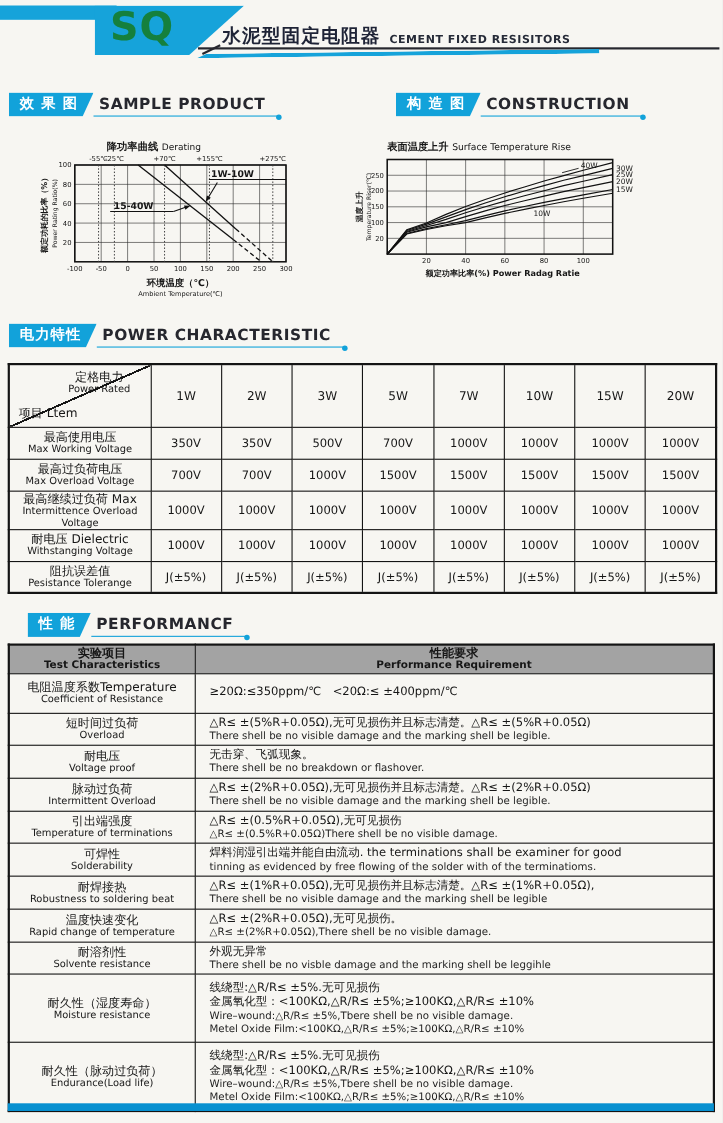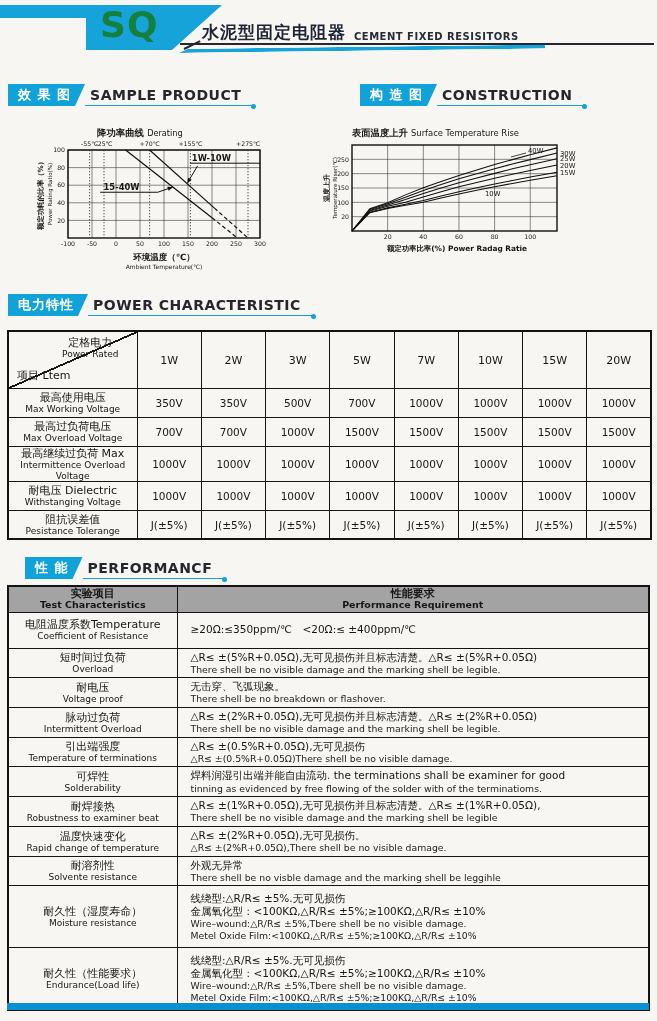--- a/index.html
+++ b/index.html
@@ -363,21 +363,21 @@
             <div class="lbl-en">Solderability</div>
           </td>
           <td class="perf-req">
             <div class="req-cn">焊料润湿引出端并能自由流动. the terminations shall be examiner for good</div>
             <div class="req-en">tinning as evidenced by free flowing of the solder with of the terminatioms.</div>
           </td>
         </tr>
         <tr style="height: 28px;">
           <td class="perf-left">
             <div class="lbl-cn">耐焊接热</div>
-            <div class="lbl-en">Robustness to examiner beat</div>
+            <div class="lbl-en">Robustness to soldering beat</div>
           </td>
           <td class="perf-req">
             <div class="req-cn">△R≤ ±(1%R+0.05Ω),无可见损伤并且标志清楚。△R≤ ±(1%R+0.05Ω),</div>
             <div class="req-en">There shell be no visible damage and the marking shell be legible</div>
           </td>
         </tr>
         <tr style="height: 28px;">
           <td class="perf-left">
             <div class="lbl-cn">温度快速变化</div>
             <div class="lbl-en">Rapid change of temperature</div>
@@ -404,21 +404,21 @@
           </td>
           <td class="perf-req">
             <div class="req-cn">线绕型:△R/R≤ ±5%.无可见损伤</div>
             <div class="req-cn">金属氧化型：&lt;100KΩ,△R/R≤ ±5%;≥100KΩ,△R/R≤ ±10%</div>
             <div class="req-en">Wire–wound:△R/R≤ ±5%,Tbere shell be no visible damage.</div>
             <div class="req-en">Metel Oxide Film:&lt;100KΩ,△R/R≤ ±5%;≥100KΩ,△R/R≤ ±10%</div>
           </td>
         </tr>
         <tr style="height: 62px;">
           <td class="perf-left">
-            <div class="lbl-cn">耐久性（性能要求）</div>
+            <div class="lbl-cn">耐久性（脉动过负荷）</div>
             <div class="lbl-en">Endurance(Load life)</div>
           </td>
           <td class="perf-req">
             <div class="req-cn">线绕型:△R/R≤ ±5%.无可见损伤</div>
             <div class="req-cn">金属氧化型：&lt;100KΩ,△R/R≤ ±5%;≥100KΩ,△R/R≤ ±10%</div>
             <div class="req-en">Wire–wound:△R/R≤ ±5%,Tbere shell be no visible damage.</div>
             <div class="req-en">Metel Oxide Film:&lt;100KΩ,△R/R≤ ±5%;≥100KΩ,△R/R≤ ±10%</div>
           </td>
         </tr>
       </tbody>

